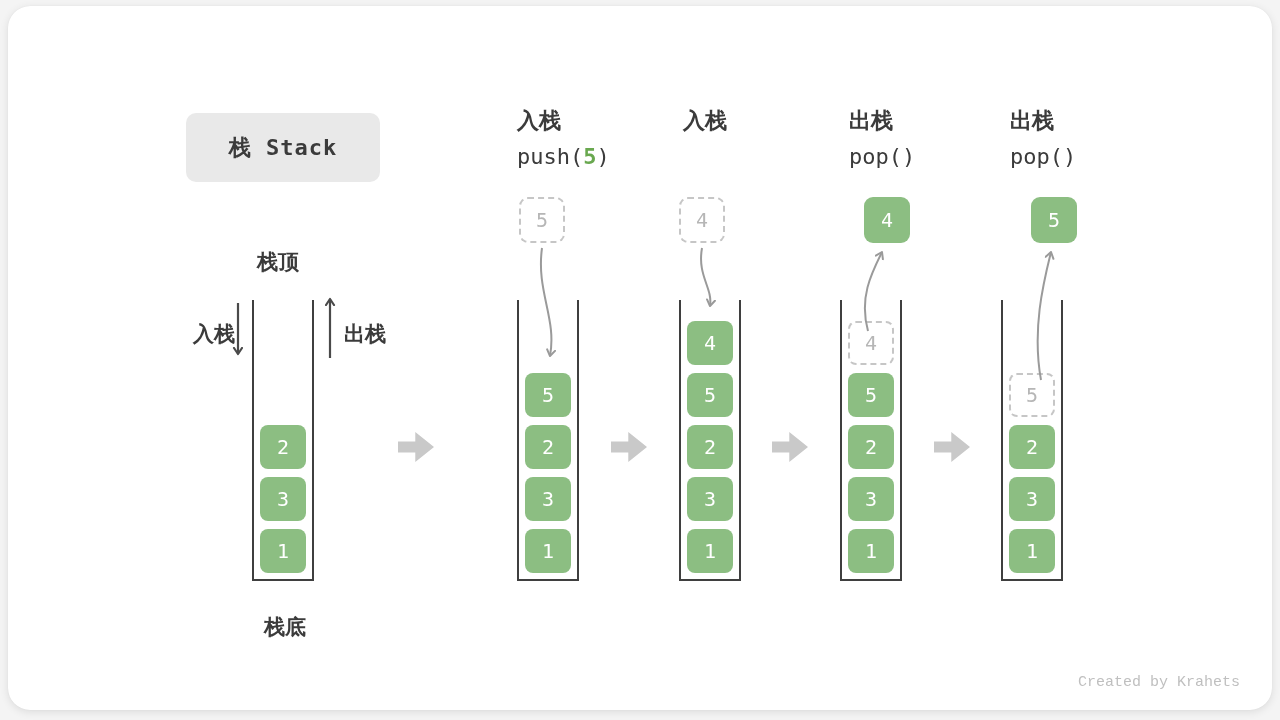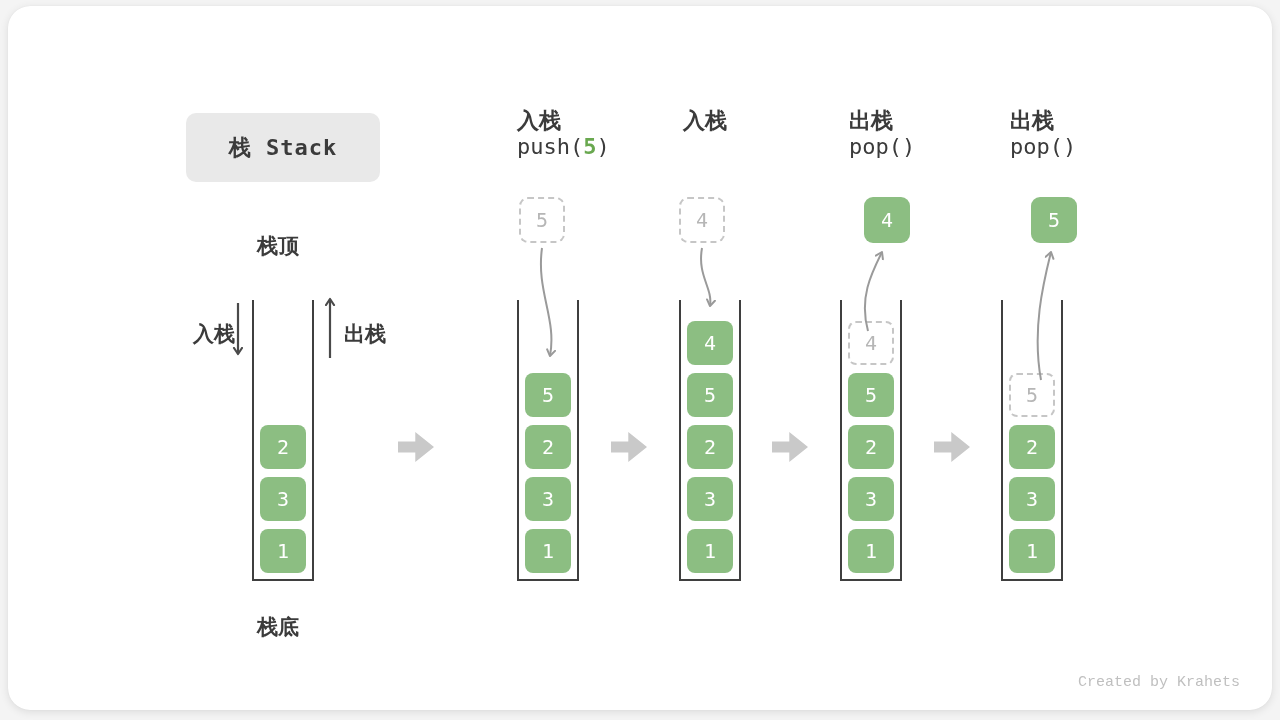--- a/index.html
+++ b/index.html
@@ -18,21 +18,21 @@
         border-radius:22px;box-shadow:0 2px 8px rgba(0,0,0,.10),0 0 1px rgba(0,0,0,.08);}
 
   .title-badge{position:absolute;left:186px;top:113px;width:194px;height:69px;
        background:#E9E9E9;border-radius:10px;display:flex;align-items:center;justify-content:center;
        font-family:"DejaVu Sans Mono","Liberation Mono",monospace;
        font-size:22px;font-weight:700;color:var(--dark);letter-spacing:1px;}
 
   .step-header{position:absolute;top:108px;width:170px;color:var(--dark);}
   .step-header .op{font-size:22px;font-weight:700;line-height:26px;}
   .step-header .code{font-family:"DejaVu Sans Mono","Liberation Mono",monospace;
-       font-size:22px;line-height:26px;margin-top:0;}
+       font-size:22px;line-height:26px;margin-top:10px;}
   .step-header .arg{color:var(--accent-green);font-weight:700;}
 
   .float-box{position:absolute;top:197px;width:46px;height:46px;border-radius:9px;
        display:flex;align-items:center;justify-content:center;
        font-family:"DejaVu Sans Mono","Liberation Mono",monospace;font-size:20px;}
   .float-box.dashed{border:2px dashed var(--dash);color:var(--dash-text);background:transparent;}
   .float-box.solid{background:var(--green);color:#ffffff;}
 
   .stack{position:absolute;top:300px;width:62px;height:281px;
        border-left:2px solid #3F3F3F;border-right:2px solid #3F3F3F;border-bottom:2px solid #3F3F3F;
@@ -104,22 +104,22 @@
       <div class="el">3</div>
       <div class="el">1</div>
     </div>
   <div class="stack" style="left:1001px">
       <div class="el dashed">5</div>
       <div class="el">2</div>
       <div class="el">3</div>
       <div class="el">1</div>
     </div>
 
-  <div class="side-label" style="left:257px;top:232px">栈顶</div>
-  <div class="side-label" style="left:257px;top:613px">栈底</div>
+  <div class="side-label" style="left:257px;top:248px">栈顶</div>
+  <div class="side-label" style="left:264px;top:613px">栈底</div>
   <div class="side-label" style="left:193px;top:320px">入栈</div>
   <div class="side-label" style="left:344px;top:320px">出栈</div>
 
   <div class="block-arrow" style="left:398px"></div>
   <div class="block-arrow" style="left:611px"></div>
   <div class="block-arrow" style="left:772px"></div>
   <div class="block-arrow" style="left:934px"></div>
 
   <div class="watermark">Created by Krahets</div>
 

